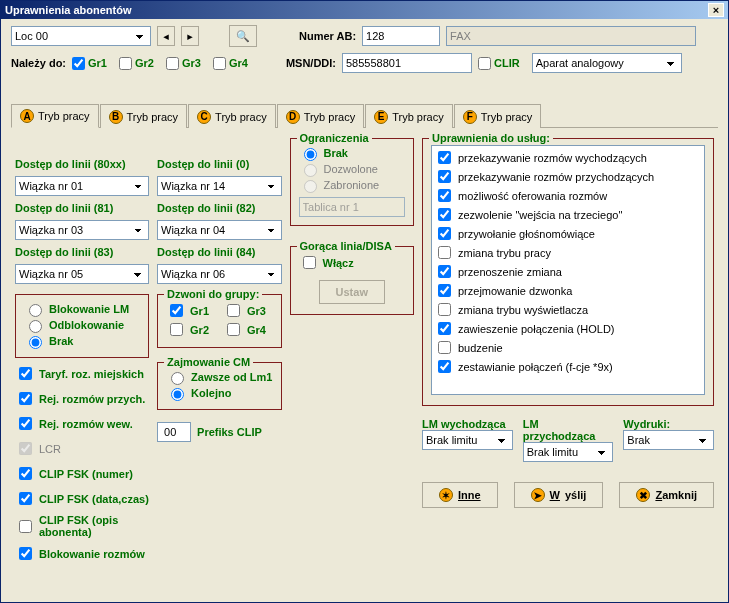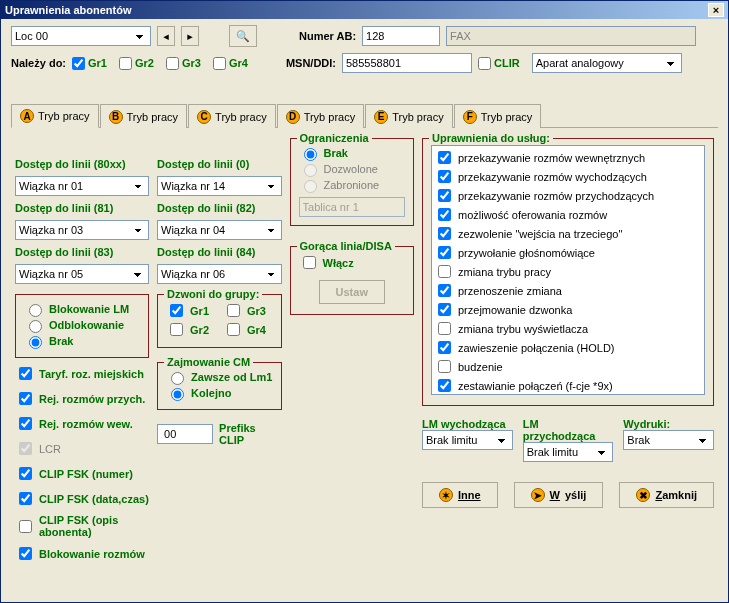--- a/index.html
+++ b/index.html
@@ -210,21 +210,21 @@
               <input type="radio" name="cm" style="">
               <span>Zawsze od Lm1</span>
             </label>
           <label class="radio-item">
               <input type="radio" name="cm" checked="" style="">
               <span>Kolejno</span>
             </label>
         </div>
 
         <div style="display:flex; align-items:center; gap:6px; margin-top:6px;">
-          <input type="text" style="width: 56px; padding-left: 6px;" value="00">
+          <input type="text" style="width: 34px; padding-left: 6px;" value="00">
           <span class="green">Prefiks CLIP</span>
         </div>
       </div>
 
       <div class="col" style="width:130px;">
         <div class="fieldset">
           <span class="legend">Ograniczenia</span>
           <label class="radio-item">
               <input type="radio" name="re" checked="" style="">
               <span>Brak</span>
@@ -247,24 +247,20 @@
               <span>Włącz</span>
             </label>
           <button class="btn disabled" style="margin:8px auto 2px; display:block;" disabled=""><span>Ustaw</span></button>
         </div>
       </div>
 
       <div class="col" style="flex:1;">
         <div class="fieldset" style="height:268px;">
           <span class="legend">Uprawnienia do usług:</span>
           <div class="scroll-list" id="perms-list">
-              <label class="item">
-                <input type="checkbox" checked="" style="">
-                <span>przekazywanie rozmów wewnętrznych</span>
-              </label>
               <label class="item">
                 <input type="checkbox" checked="" style="">
                 <span>przekazywanie rozmów wychodzących</span>
               </label>
               <label class="item">
                 <input type="checkbox" checked="" style="">
                 <span>przekazywanie rozmów przychodzących</span>
               </label>
               <label class="item">
                 <input type="checkbox" checked="" style="">

